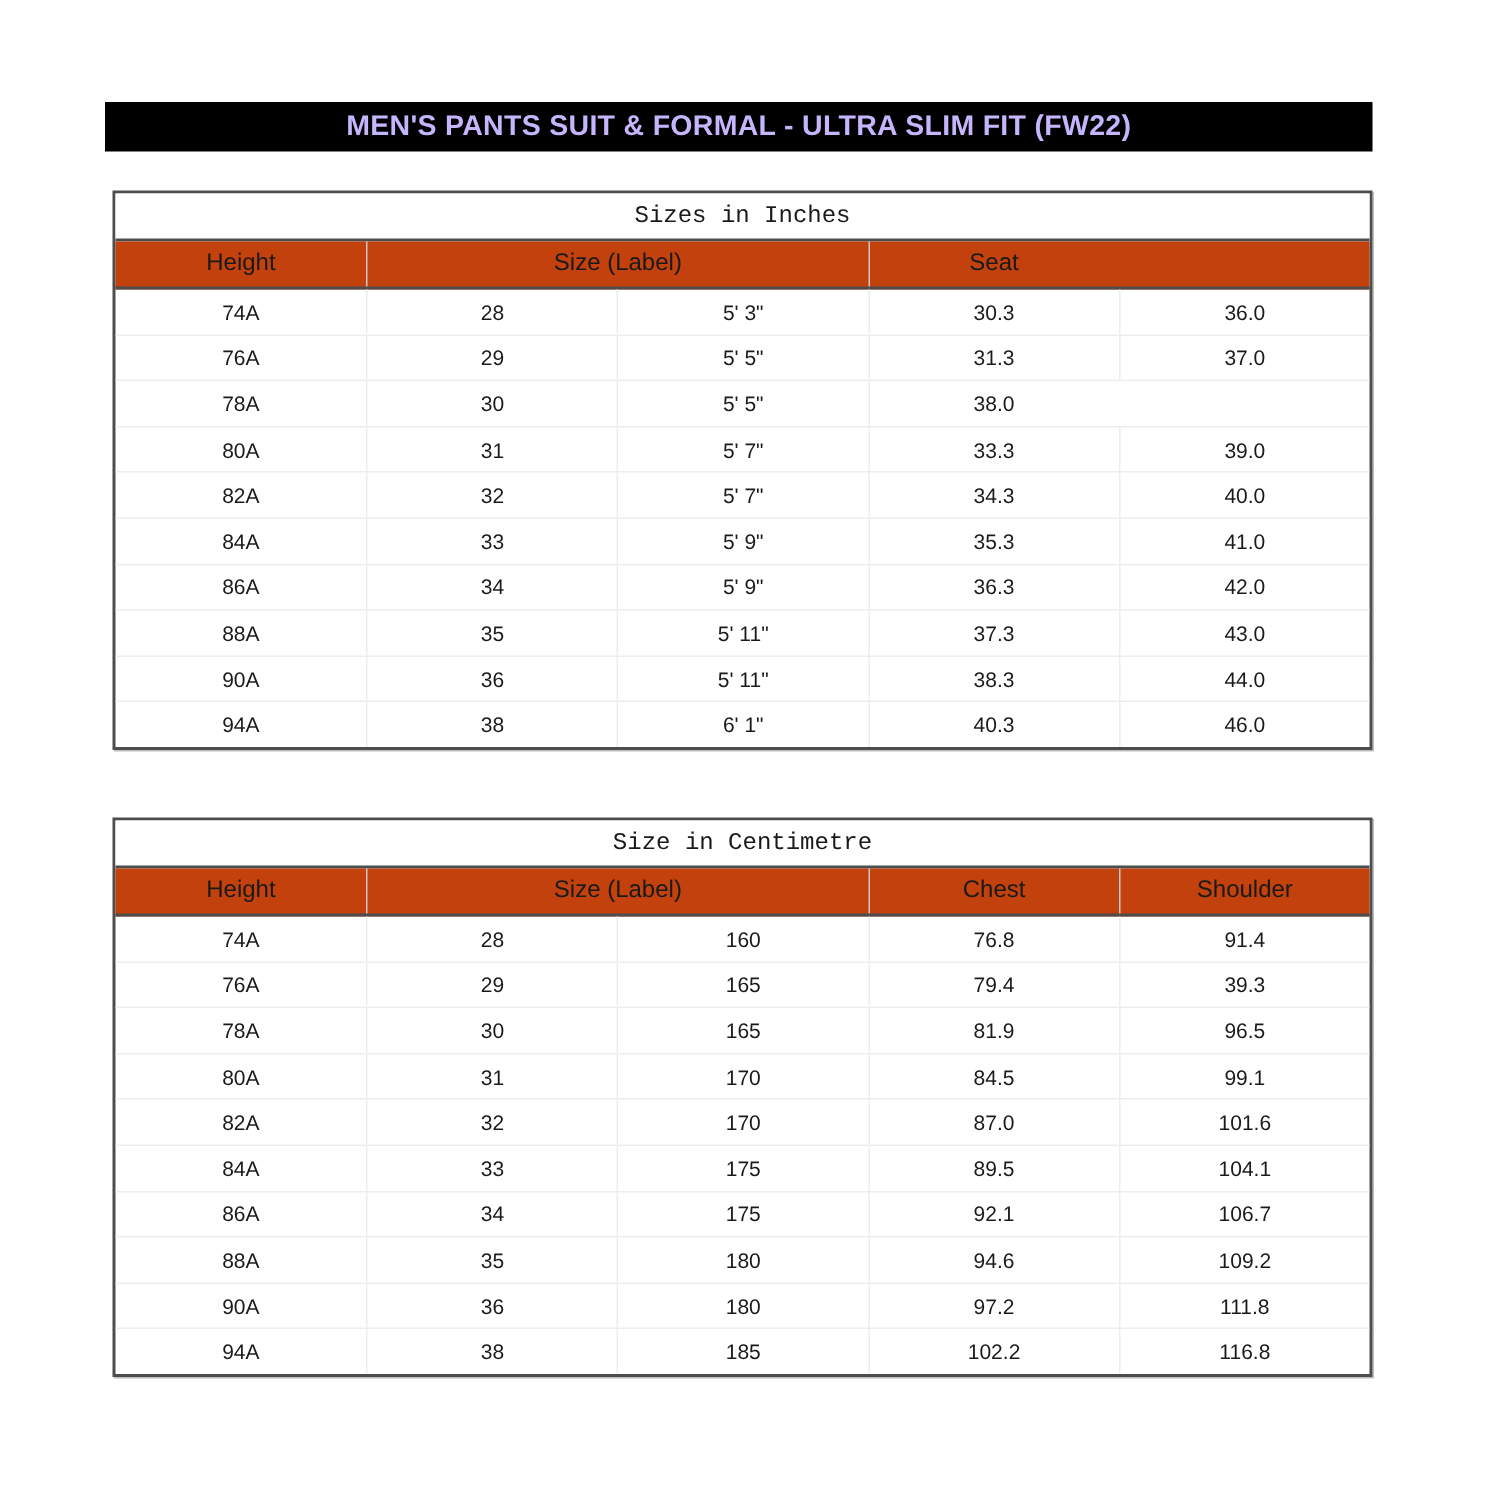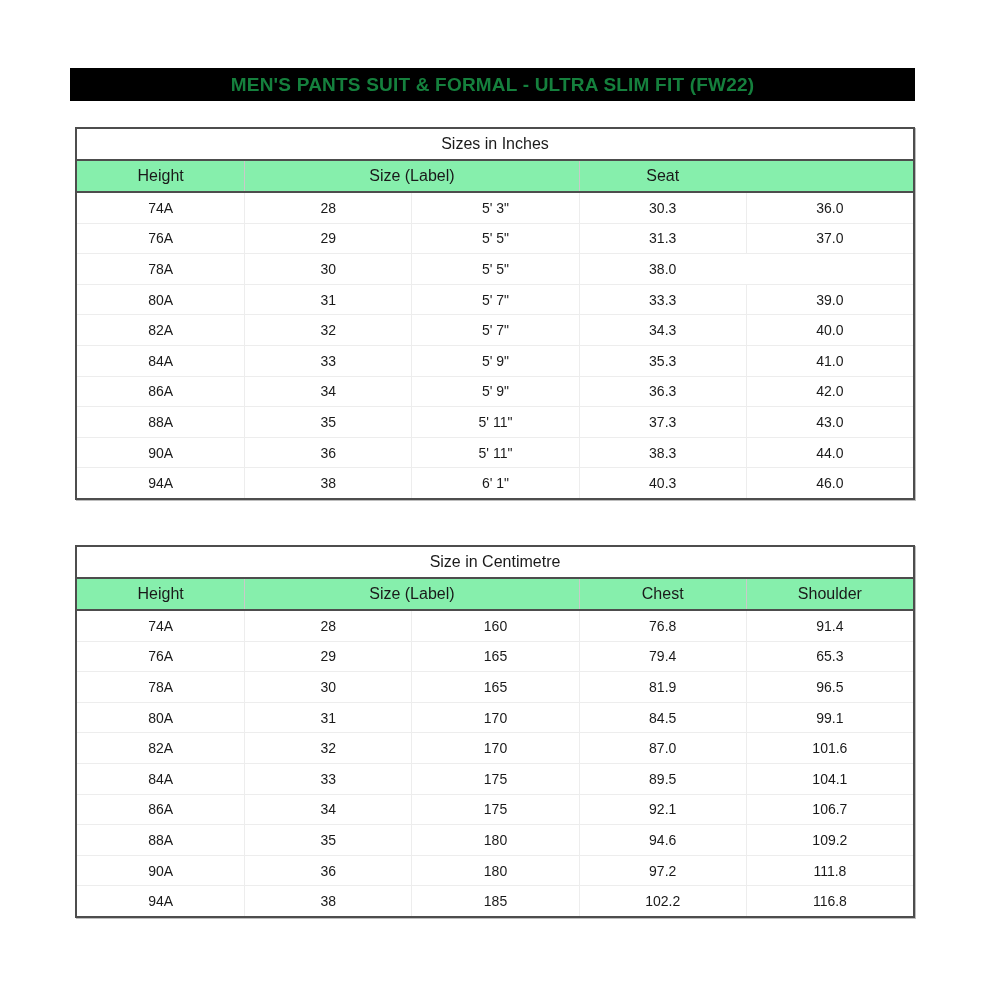--- a/index.html
+++ b/index.html
@@ -12,21 +12,21 @@
     color: #1a1a1a;
     overflow: hidden;
   }
   .banner {
     position: absolute;
     left: 70px;
     top: 68px;
     width: 845px;
     height: 33px;
     background: #000000;
-    color: #15803d;
+    color: #c4b5fd;
     display: flex;
     align-items: center;
     justify-content: center;
     font-weight: 700;
     font-size: 19px;
     letter-spacing: 0.2px;
   }
   .size-table {
     position: absolute;
     left: 75px;
@@ -39,25 +39,26 @@
   .size-table.inches { top: 127px; }
   .size-table.cm     { top: 545px; }
   .t-title {
     height: 30px;
     display: flex;
     align-items: center;
     justify-content: center;
     font-size: 16px;
     background: #ffffff;
     border-bottom: 2px solid #4d4d4d;
+    font-family: Liberation Mono, monospace;
   }
   .t-head {
     display: grid;
     grid-template-columns: repeat(5, 1fr);
-    background: #86efac;
+    background: #c2410c;
     height: 30px;
     align-items: center;
     text-align: right;
     font-size: 16px;
     border-bottom: 2px solid #4d4d4d;
   }
   .hc { height: 100%; display: flex; align-items: center; justify-content: center; }
   .hc + .hc { border-left: 1px solid #c9c9c9; }
   .hc.span2 { grid-column: span 2; }
   .t-body { display: block; }
@@ -181,21 +182,21 @@
           <div class="t-cell">28</div>
           <div class="t-cell">160</div>
           <div class="t-cell">76.8</div>
           <div class="t-cell">91.4</div>
         </div>
         <div class="t-row">
           <div class="t-cell">76A</div>
           <div class="t-cell">29</div>
           <div class="t-cell">165</div>
           <div class="t-cell">79.4</div>
-          <div class="t-cell">65.3</div>
+          <div class="t-cell">39.3</div>
         </div>
         <div class="t-row">
           <div class="t-cell">78A</div>
           <div class="t-cell">30</div>
           <div class="t-cell">165</div>
           <div class="t-cell">81.9</div>
           <div class="t-cell">96.5</div>
         </div>
         <div class="t-row">
           <div class="t-cell">80A</div>

